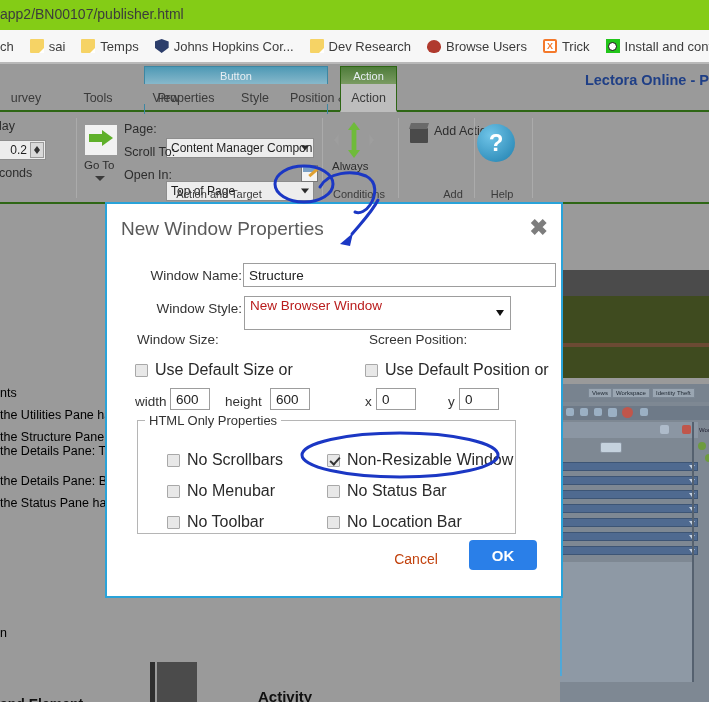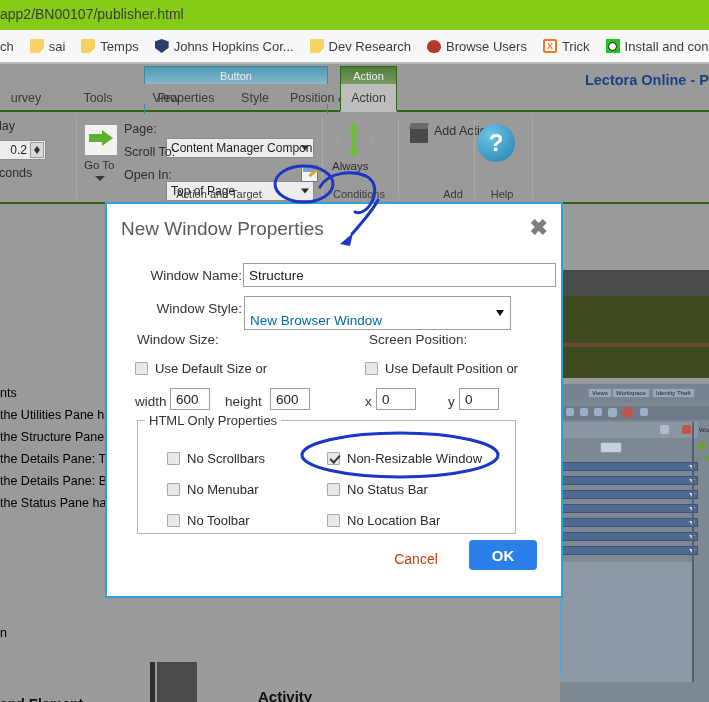--- a/index.html
+++ b/index.html
@@ -293,36 +293,36 @@
   .txtinput {
     position: absolute; background: #fff;
     border: 1px solid #9d9d9d;
     font-size: 13.5px; color: #222;
     padding: 0 5px;
     display: flex; align-items: center;
   }
   .selinput {
     position: absolute; background: #fff;
     border: 1px solid #9d9d9d;
-    font-size: 13.5px; color: #0369a1;
+    font-size: 13.5px; color: #b91c1c;
     padding: 16px 5px;
-    display: flex; align-items: flex-start;
+    display: flex; align-items: flex-end;
   }
   .selinput .arw {
     position: absolute; right: 6px; top: 50%; transform: translateY(-50%);
     width: 0; height: 0;
     border-left: 4px solid transparent; border-right: 4px solid transparent;
     border-top: 6px solid #111;
   }
   .sect-head {
     position: absolute; font-size: 13.5px; color: #333; white-space: nowrap;
   }
   .cbrow {
     position: absolute; display: flex; align-items: center; gap: 7px;
-    font-size: 13px; color: #2a2a2a; white-space: nowrap;
+    font-size: 16px; color: #2a2a2a; white-space: nowrap;
   }
   .cbox {
     width: 13px; height: 13px; flex: 0 0 13px;
     background: #e8e8e8; border: 1px solid #a8a8a8;
     position: relative; border-radius: 1px;
   }
   .cbox.on:after {
     content: ""; position: absolute;
     left: 4px; top: 0px; width: 4px; height: 8px;
     border: solid #333; border-width: 0 2px 2px 0;
@@ -478,21 +478,21 @@
       <div class="rb-group-label" style="left:474px;width:56px;">Help</div>
 
       <div class="rb-sep" style="left:532px;"></div>
     </div>
 
     <div style="position:absolute;left:0;top:142px;width:709px;height:496px;">
 
       <div class="content-left-text" style="top:180px;">nts</div>
       <div class="content-left-text" style="top:202px;">the Utilities Pane ha</div>
       <div class="content-left-text" style="top:224px;">the Structure Pane</div>
-      <div class="content-left-text" style="top:246px;">the Details Pane: T</div>
+      <div class="content-left-text" style="top:238px;">the Details Pane: T</div>
       <div class="content-left-text" style="top:268px;">the Details Pane: B</div>
       <div class="content-left-text" style="top:290px;">the Status Pane ha</div>
       <div class="content-left-text" style="top:420px;">n</div>
       <div class="content-left-text" style="top:490px;font-weight:bold;font-size:14px;color:#111;">and Element</div>
 
       <div class="content-col-divider" style="left:105px;top:150px;height:100px;"></div>
 
       <div class="dark-band" style="left:418px;top:64px;width:291px;height:26px;"></div>
       <div class="green-band" style="left:418px;top:90px;width:291px;height:82px;"></div>
       <div class="brown-line" style="left:418px;top:137px;width:291px;"></div>

